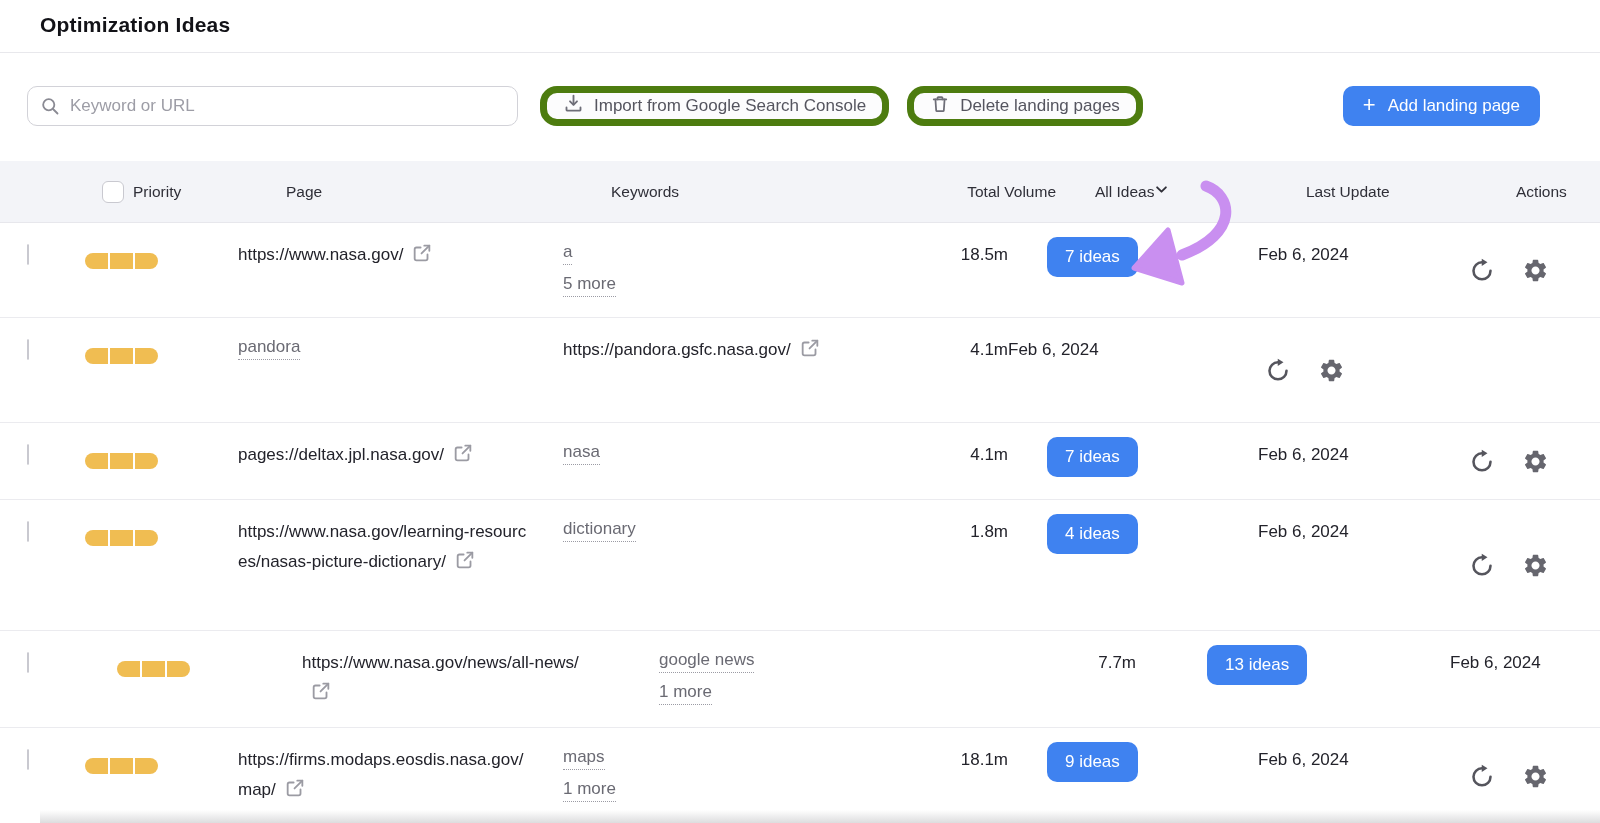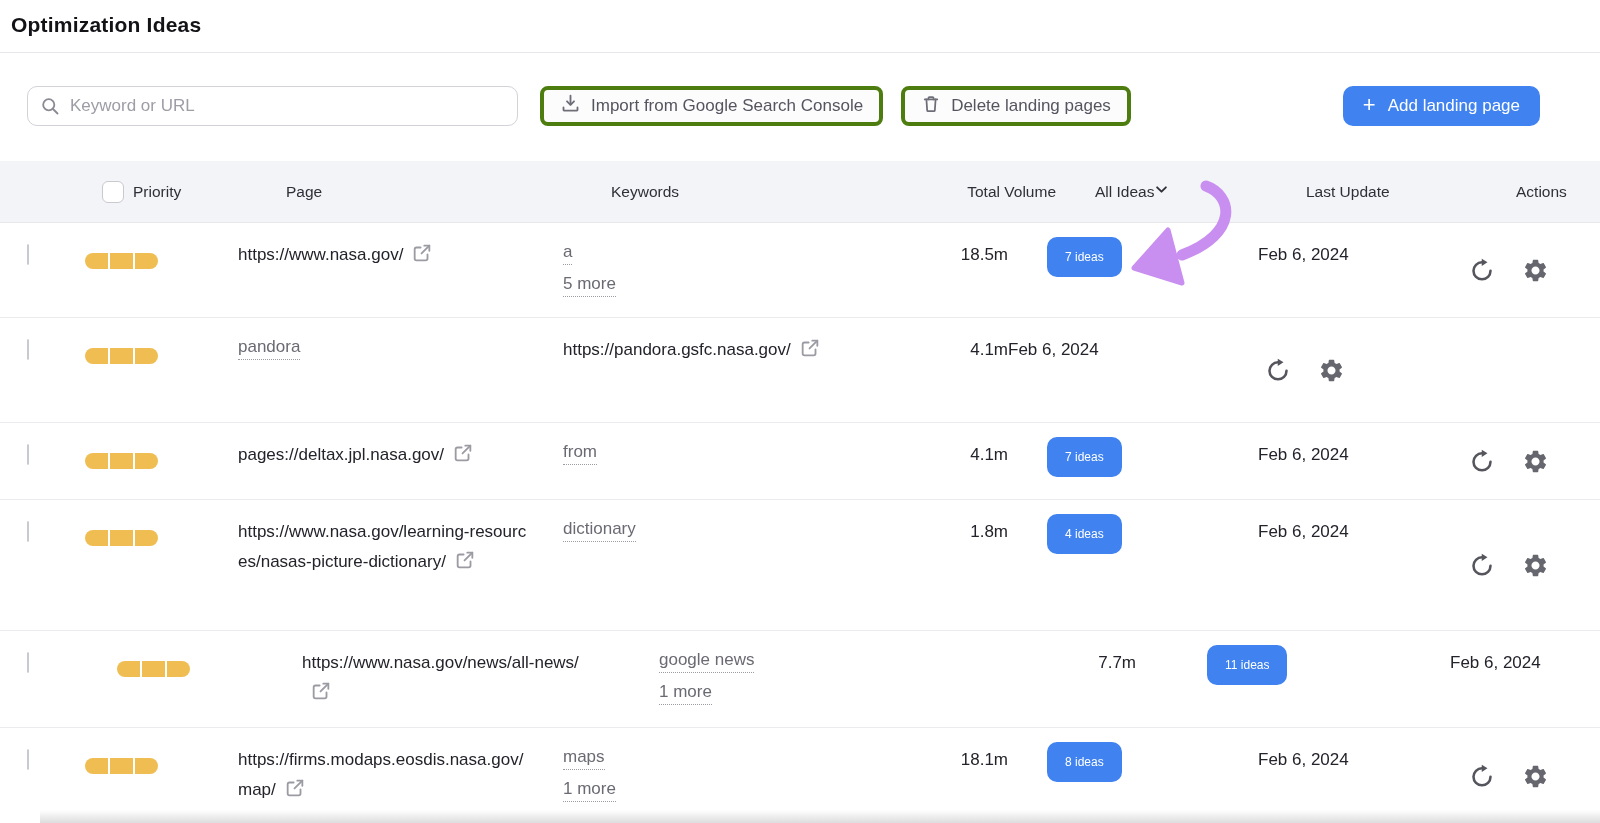--- a/index.html
+++ b/index.html
@@ -1,35 +1,35 @@
 <!DOCTYPE html>
 <html style="--accent: #3f82f0; --amber: #f0bd52; --purple: #c98ff0;"><head>
 <meta charset="utf-8">
 <style>
   * { margin:0; padding:0; box-sizing:border-box; }
   html,body { width:1600px; height:823px; overflow:hidden; background:#fff;
     font-family:"Liberation Sans","DejaVu Sans",sans-serif; color:#23232b; }
   .app { position:relative; width:1600px; height:823px; }
 
   
-  .page-header { padding:13px 11px 0; height:52px; }
+  .page-header { padding:13px 40px 0; height:52px; }
   .page-title { font-size:21px; font-weight:700; color:#121217; letter-spacing:.2px; }
   .top-divider { position:absolute; left:0; top:52px; width:1600px; height:1px; background:#e8e8ec; }
 
   
   .toolbar { display:flex; align-items:center; margin:34px 60px 0 27px; height:40px; }
   .search-box { position:relative; width:491px; height:40px; }
   .search-box input { width:100%; height:40px; border:1px solid #d2d2d8; border-radius:10px;
     padding:0 14px 0 42px; font-size:17px; color:#23232b; outline:none;
     font-family:"Liberation Sans","DejaVu Sans",sans-serif; }
   .search-box input::placeholder { color:#9d9da6; }
   .search-box .icn { position:absolute; left:13px; top:10px; }
 
   .btn { display:inline-flex; align-items:center; gap:10px; height:40px; padding:0 16px;
-    background:#fcfcfd; border:4px solid #4d7c0f; border-radius:8px; cursor:pointer;
+    background:#fcfcfd; border:7px solid #4d7c0f; border-radius:17px; cursor:pointer;
     font-size:17px; color:#55555f; white-space:nowrap; }
   .btn-import { margin-left:22px; }
   .btn-delete { margin-left:18px; }
   .btn-add { margin-left:auto; height:40px; padding:0 20px; background:var(--accent,#3f82f0);
     border:none; border-radius:10px; color:#fff; display:inline-flex; align-items:center; gap:12px;
     font-size:17px; cursor:pointer; }
   .plus-glyph { font-size:22px; font-weight:400; line-height:1; transform:translateY(-1px); }
 
   
   .tbl { margin-top:35px; }
@@ -62,21 +62,21 @@
   .ext-link { display:inline-block; vertical-align:-4px; margin-left:8px; cursor:pointer; }
 
   .kw { display:inline-block; color:#6a6a73; border-bottom:1px dotted #9b9ba4; line-height:24px;
     cursor:pointer; }
   .kw-wrap { display:flex; flex-direction:column; align-items:flex-start; gap:7px; padding-top:20px; }
 
   .vol-cell { text-align:right; color:#23232b; }
   .date-cell { color:#23232b; }
 
   .ideas-btn { display:inline-flex; align-items:center; justify-content:center; height:40px; padding:0 18px;
-    background:var(--accent,#3f82f0); border:none; border-radius:10px; color:#fff; font-size:12px;
+    background:var(--accent,#3f82f0); border:none; border-radius:10px; color:#fff; font-size:17px;
     font-family:inherit; cursor:pointer; margin-top:-3px; }
 
   .actions-cell { display:flex; align-items:center; gap:26px; align-self:center; padding:0 0 0 6px !important; }
   .icon-btn { background:none; border:none; padding:0; cursor:pointer; line-height:0; }
 
   
   .annot { position:absolute; left:1100px; top:173px; pointer-events:none; }
 
   .bottom-fade { position:absolute; left:40px; right:0; bottom:0; height:13px;
     background:linear-gradient(to bottom, rgba(40,40,48,0), rgba(40,40,48,0.16)); }
@@ -226,21 +226,21 @@
               <span class="seg"></span>
               <span class="seg"></span>
             </span>
           </div>
         <div class="cell page-cell"><span>pages://deltax.jpl.nasa.gov/</span><span class="ext-link"><svg width="22" height="22" viewBox="0 0 24 24" fill="none" stroke="#9b9ba3" stroke-width="2" stroke-linecap="round" stroke-linejoin="round">
                 <path d="M18 13.5V18a2 2 0 0 1-2 2H6a2 2 0 0 1-2-2V8a2 2 0 0 1 2-2h4.5"></path>
                 <path d="M14.5 4H20v5.5"></path>
                 <path d="M20 4l-8.5 8.5"></path>
               </svg></span></div>
         <div class="cell kw-wrap">
-            <span class="kw">from</span>
+            <span class="kw">nasa</span>
           </div>
         <div class="cell vol-cell">4.1m</div>
         <div class="cell c-ideas"><button class="ideas-btn">7 ideas</button></div>
         <div class="cell date-cell">Feb 6, 2024</div>
         <div class="cell actions-cell">
           <button class="icon-btn"><svg width="28" height="28" viewBox="0 0 24 24">
                 <path d="M12 5.4 A7.3 7.3 0 1 0 19.3 12.7" fill="none" stroke="#55555d" stroke-width="2.2" stroke-linecap="round"></path>
                 <polygon points="11.8,2.3 16.7,5.4 11.8,8.5" fill="#55555d"></polygon>
               </svg></button>
           <button class="icon-btn"><svg width="27" height="27" viewBox="0 0 24 24" fill="#66666e">
@@ -292,21 +292,21 @@
         <div class="cell page-cell"><span>https://www.nasa.gov/news/all-news/</span><span class="ext-link"><svg width="22" height="22" viewBox="0 0 24 24" fill="none" stroke="#9b9ba3" stroke-width="2" stroke-linecap="round" stroke-linejoin="round">
                 <path d="M18 13.5V18a2 2 0 0 1-2 2H6a2 2 0 0 1-2-2V8a2 2 0 0 1 2-2h4.5"></path>
                 <path d="M14.5 4H20v5.5"></path>
                 <path d="M20 4l-8.5 8.5"></path>
               </svg></span></div>
         <div class="cell kw-wrap">
             <span class="kw">google news</span>
             <span class="kw">1 more</span>
           </div>
         <div class="cell vol-cell">7.7m</div>
-        <div class="cell c-ideas"><button class="ideas-btn">11 ideas</button></div>
+        <div class="cell c-ideas"><button class="ideas-btn">13 ideas</button></div>
         <div class="cell date-cell">Feb 6, 2024</div>
         <div class="cell actions-cell">
           <button class="icon-btn"><svg width="28" height="28" viewBox="0 0 24 24">
                 <path d="M12 5.4 A7.3 7.3 0 1 0 19.3 12.7" fill="none" stroke="#55555d" stroke-width="2.2" stroke-linecap="round"></path>
                 <polygon points="11.8,2.3 16.7,5.4 11.8,8.5" fill="#55555d"></polygon>
               </svg></button>
           <button class="icon-btn"><svg width="27" height="27" viewBox="0 0 24 24" fill="#66666e">
                 <path d="M19.14,12.94c0.04-0.3,0.06-0.61,0.06-0.94c0-0.32-0.02-0.64-0.07-0.94l2.03-1.58c0.18-0.14,0.23-0.41,0.12-0.61l-1.92-3.32c-0.12-0.22-0.37-0.29-0.59-0.22l-2.39,0.96c-0.5-0.38-1.03-0.7-1.62-0.94L14.4,2.81c-0.04-0.24-0.24-0.41-0.48-0.41h-3.84c-0.24,0-0.43,0.17-0.47,0.41L9.25,5.35C8.66,5.59,8.12,5.92,7.63,6.29L5.24,5.33c-0.22-0.08-0.47,0-0.59,0.22L2.74,8.87C2.62,9.08,2.66,9.34,2.86,9.48l2.03,1.58C4.84,11.36,4.8,11.69,4.8,12s0.02,0.64,0.07,0.94l-2.03,1.58c-0.18,0.14-0.23,0.41-0.12,0.61l1.92,3.32c0.12,0.22,0.37,0.29,0.59,0.22l2.39-0.96c0.5,0.38,1.03,0.7,1.62,0.94l0.36,2.54c0.05,0.24,0.24,0.41,0.48,0.41h3.84c0.24,0,0.44-0.17,0.47-0.41l0.36-2.54c0.59-0.24,1.13-0.56,1.62-0.94l2.39,0.96c0.22,0.08,0.47,0,0.59-0.22l1.92-3.32c0.12-0.22,0.07-0.47-0.12-0.61L19.14,12.94z M12,15.6c-1.98,0-3.6-1.62-3.6-3.6s1.62-3.6,3.6-3.6s3.6,1.62,3.6,3.6S13.98,15.6,12,15.6z"></path>
               </svg></button>
         </div>
@@ -324,21 +324,21 @@
         <div class="cell page-cell"><span>https://firms.modaps.eosdis.nasa.gov/map/</span><span class="ext-link"><svg width="22" height="22" viewBox="0 0 24 24" fill="none" stroke="#9b9ba3" stroke-width="2" stroke-linecap="round" stroke-linejoin="round">
                 <path d="M18 13.5V18a2 2 0 0 1-2 2H6a2 2 0 0 1-2-2V8a2 2 0 0 1 2-2h4.5"></path>
                 <path d="M14.5 4H20v5.5"></path>
                 <path d="M20 4l-8.5 8.5"></path>
               </svg></span></div>
         <div class="cell kw-wrap">
             <span class="kw">maps</span>
             <span class="kw">1 more</span>
           </div>
         <div class="cell vol-cell">18.1m</div>
-        <div class="cell c-ideas"><button class="ideas-btn">8 ideas</button></div>
+        <div class="cell c-ideas"><button class="ideas-btn">9 ideas</button></div>
         <div class="cell date-cell">Feb 6, 2024</div>
         <div class="cell actions-cell">
           <button class="icon-btn"><svg width="28" height="28" viewBox="0 0 24 24">
                 <path d="M12 5.4 A7.3 7.3 0 1 0 19.3 12.7" fill="none" stroke="#55555d" stroke-width="2.2" stroke-linecap="round"></path>
                 <polygon points="11.8,2.3 16.7,5.4 11.8,8.5" fill="#55555d"></polygon>
               </svg></button>
           <button class="icon-btn"><svg width="27" height="27" viewBox="0 0 24 24" fill="#66666e">
                 <path d="M19.14,12.94c0.04-0.3,0.06-0.61,0.06-0.94c0-0.32-0.02-0.64-0.07-0.94l2.03-1.58c0.18-0.14,0.23-0.41,0.12-0.61l-1.92-3.32c-0.12-0.22-0.37-0.29-0.59-0.22l-2.39,0.96c-0.5-0.38-1.03-0.7-1.62-0.94L14.4,2.81c-0.04-0.24-0.24-0.41-0.48-0.41h-3.84c-0.24,0-0.43,0.17-0.47,0.41L9.25,5.35C8.66,5.59,8.12,5.92,7.63,6.29L5.24,5.33c-0.22-0.08-0.47,0-0.59,0.22L2.74,8.87C2.62,9.08,2.66,9.34,2.86,9.48l2.03,1.58C4.84,11.36,4.8,11.69,4.8,12s0.02,0.64,0.07,0.94l-2.03,1.58c-0.18,0.14-0.23,0.41-0.12,0.61l1.92,3.32c0.12,0.22,0.37,0.29,0.59,0.22l2.39-0.96c0.5,0.38,1.03,0.7,1.62,0.94l0.36,2.54c0.05,0.24,0.24,0.41,0.48,0.41h3.84c0.24,0,0.44-0.17,0.47-0.41l0.36-2.54c0.59-0.24,1.13-0.56,1.62-0.94l2.39,0.96c0.22,0.08,0.47,0,0.59-0.22l1.92-3.32c0.12-0.22,0.07-0.47-0.12-0.61L19.14,12.94z M12,15.6c-1.98,0-3.6-1.62-3.6-3.6s1.62-3.6,3.6-3.6s3.6,1.62,3.6,3.6S13.98,15.6,12,15.6z"></path>
               </svg></button>
         </div>

